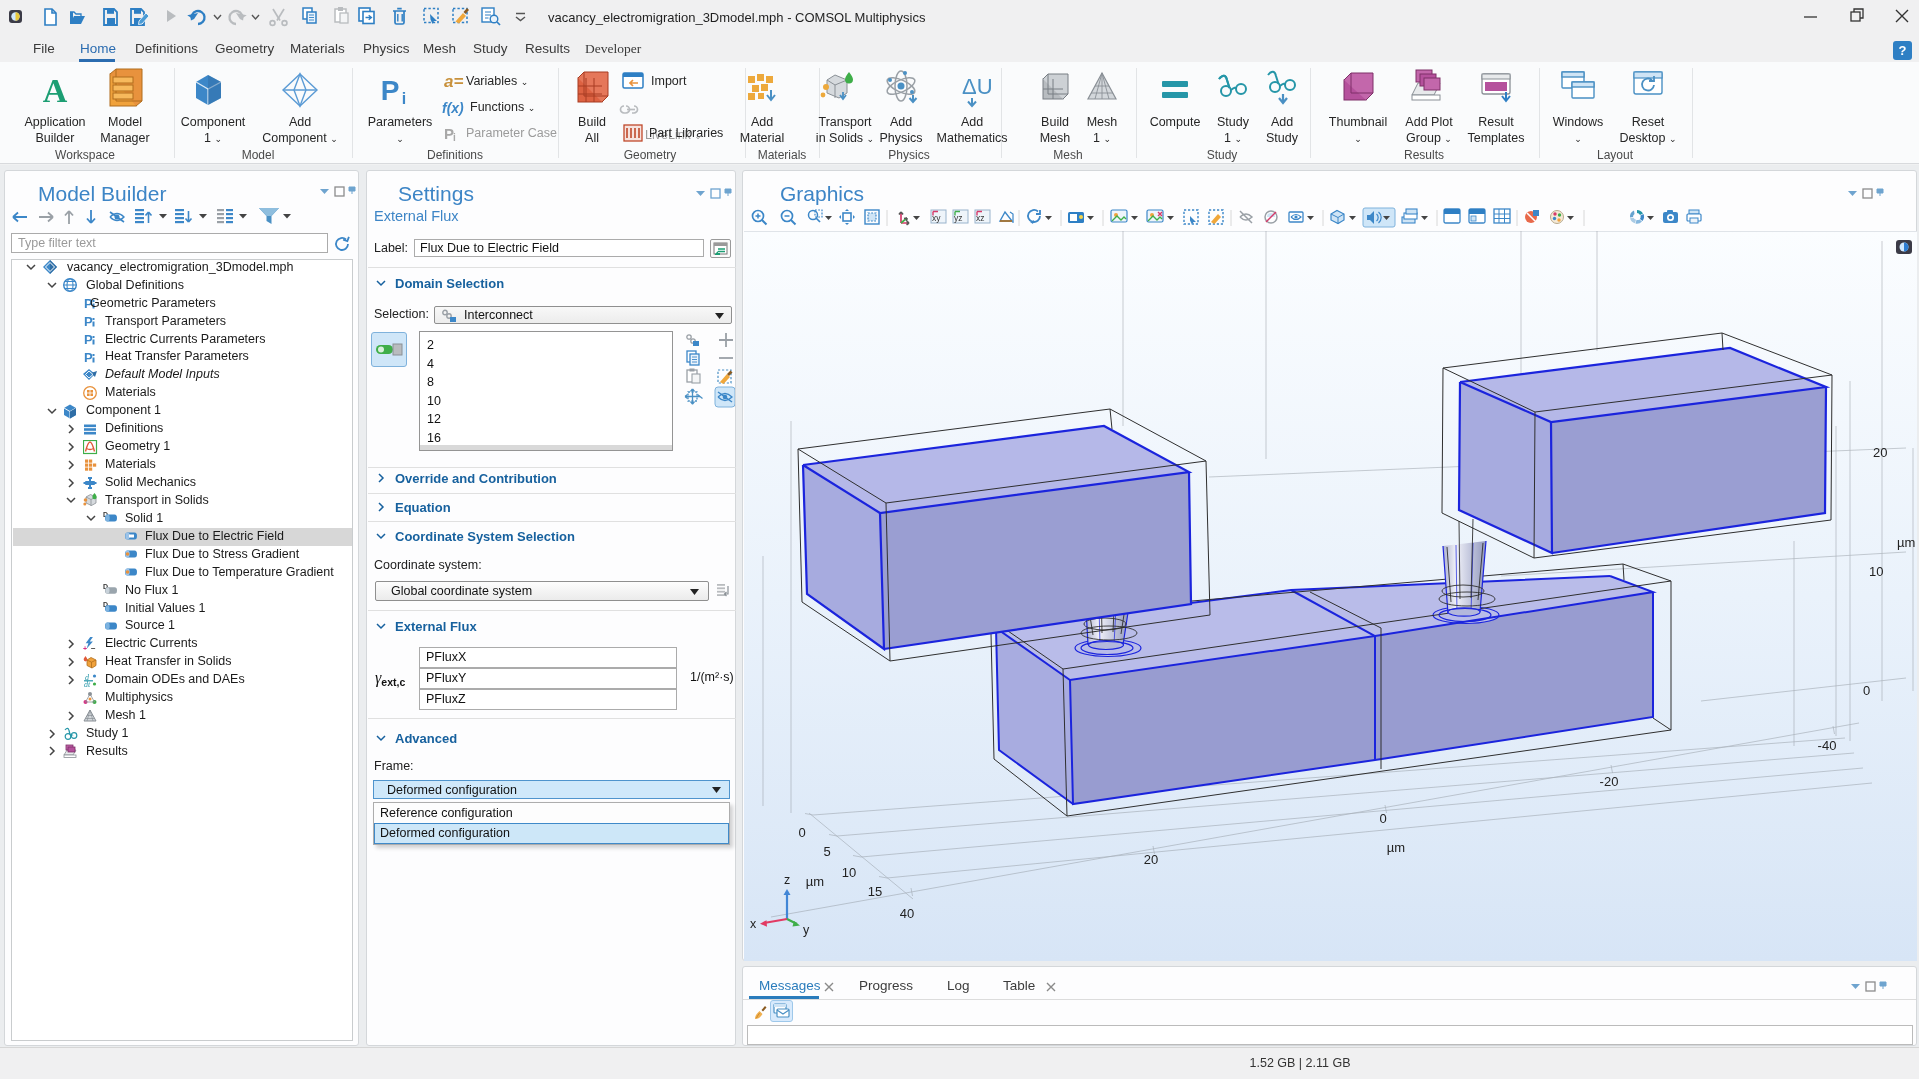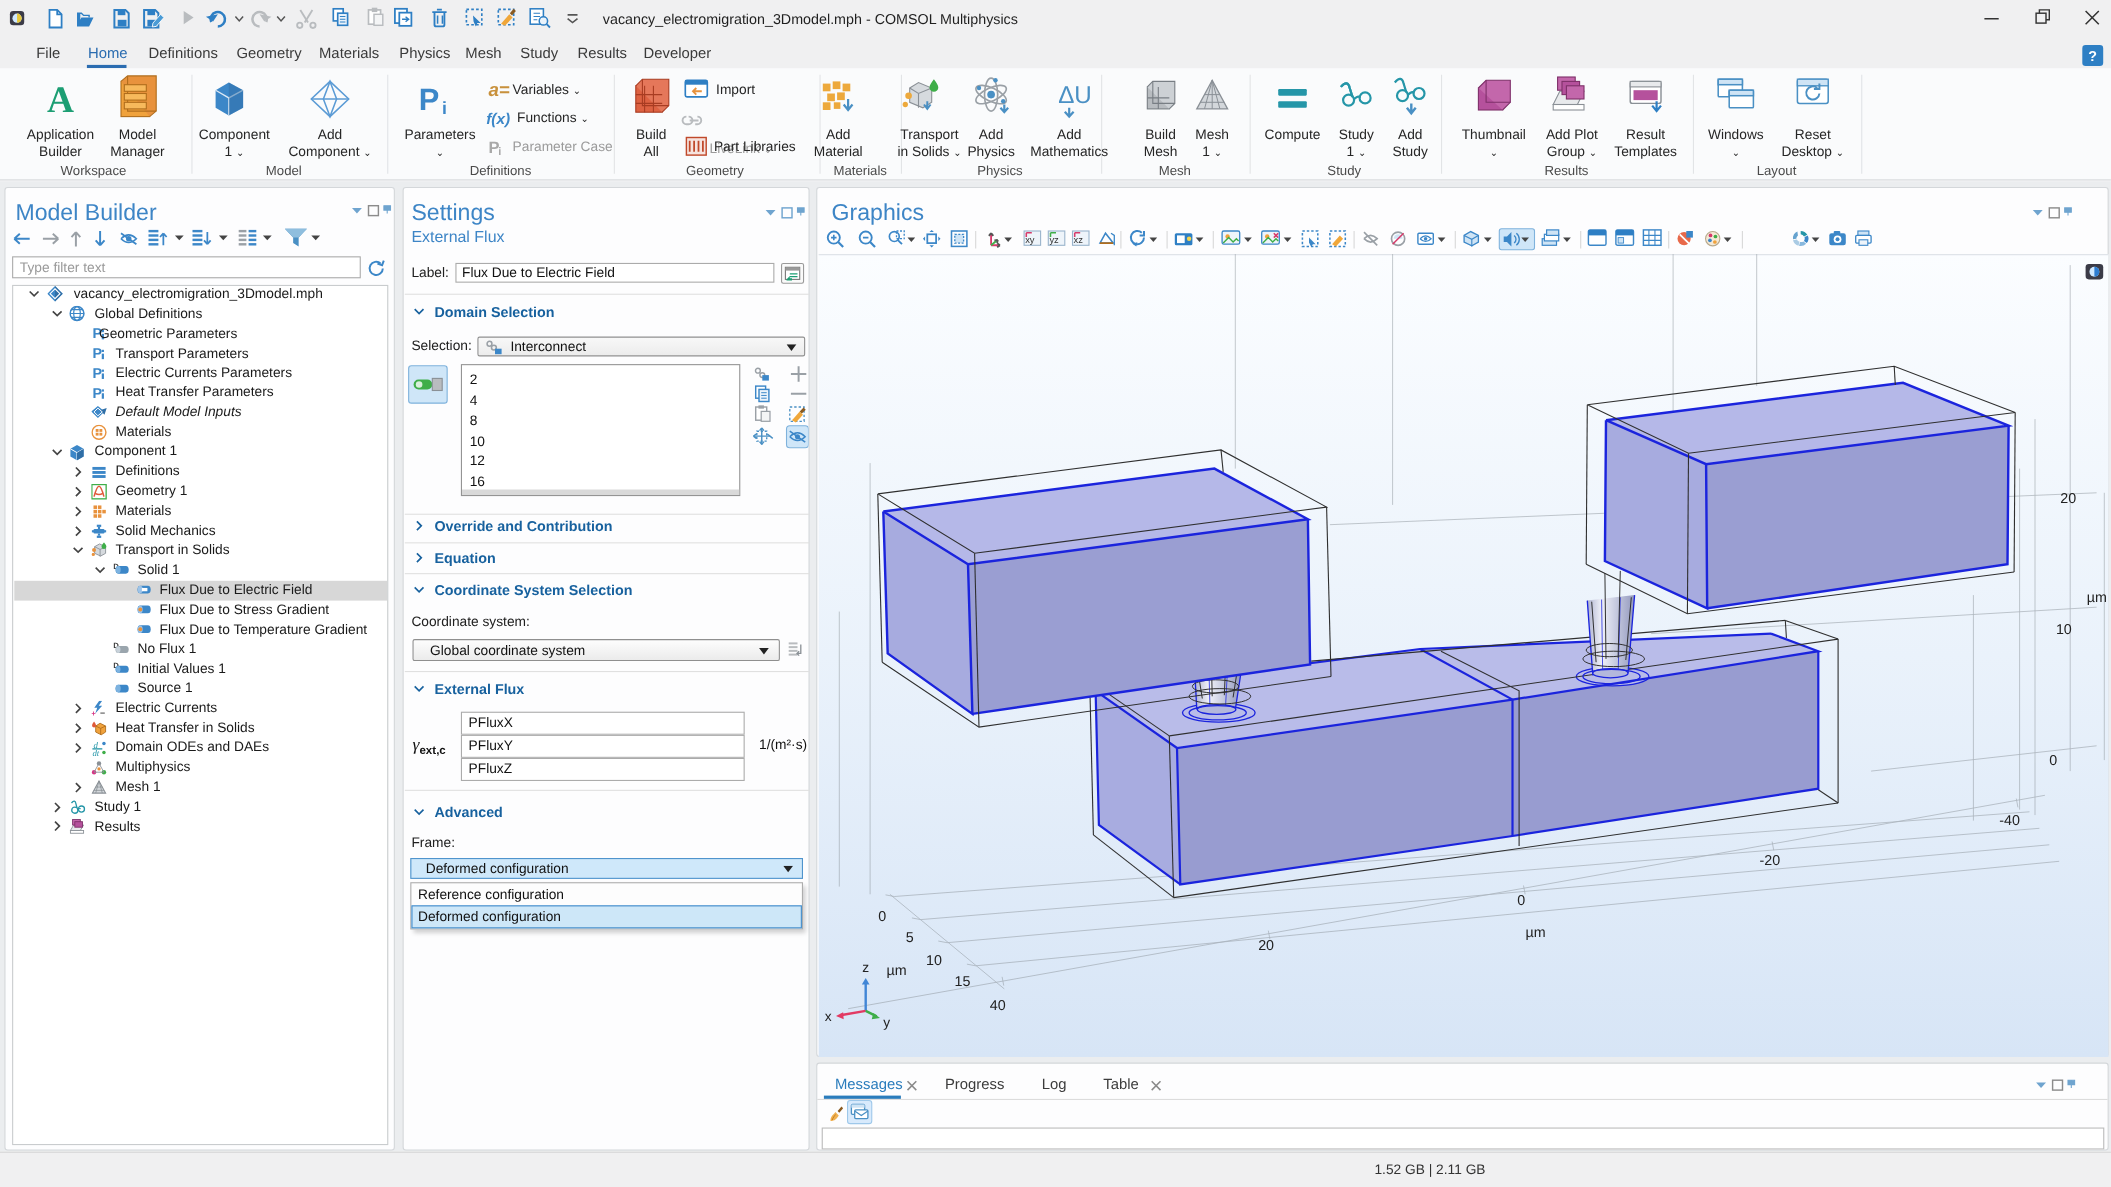--- a/index.html
+++ b/index.html
@@ -7,21 +7,21 @@
 #titlebar { position:absolute; left:0; top:0; width:1919px; height:34px; background:#f0f0f1; }
 #menubar { position:absolute; left:0; top:34px; width:1919px; height:28px; background:#f0f0f1; }
 .menuitem { position:absolute; top:7px; font-size:13.5px; color:#3a3a3a; }
 #ribbon { position:absolute; left:0; top:62px; width:1919px; height:102px; background:#fafbfc; border-bottom:1px solid #d8dadd; }
 .rlabel { position:absolute; top:86px; font-size:12px; color:#4a4a4a; width:140px; text-align:center; }
 .rbtn { position:absolute; font-size:12.5px; color:#262626; text-align:center; line-height:15.5px; }
 .rsmall { position:absolute; font-size:12.5px; color:#262626; white-space:nowrap; }
 .gray { color:#9b9b9b; }
 #mainbg { position:absolute; left:0; top:165px; width:1919px; height:882px; background:#ebedef; }
 .panel { position:absolute; background:#fdfdfe; border:1px solid #d4d7da; border-radius:3px; }
-.ptitle { font-size:21px; color:#3d85c6; }
+.ptitle { font-size:21px; color:#3d85c6;margin-left:24px; }
 #statusbar { position:absolute; left:0; top:1047px; width:1919px; height:32px; background:#f0f0f1; border-top:1px solid #d6d6d6; }
 .treerow { position:absolute; height:18px; font-size:12.5px; color:#1a1a1a; white-space:nowrap; }
 .sechead { position:absolute; font-size:13px; font-weight:bold; color:#17619e; }
 .seclabel { position:absolute; font-size:12.5px; color:#202020; }
 .field { position:absolute; background:#fff; border:1px solid #ababab; font-size:12.5px; color:#111; }
 .sep { position:absolute; height:1px; background:#e0e0e0; }
 svg { display:block; }
 </style>
 </head>
 <body>
@@ -88,21 +88,21 @@
 <div class="menuitem" style="left:33px;">File</div>
 <div class="menuitem" style="left:80px; color:#2b6cb0;">Home</div>
 <div style="position:absolute; left:79px; top:25px; width:36px; height:3px; background:#2b6cb0;"></div>
 <div class="menuitem" style="left:135px;">Definitions</div>
 <div class="menuitem" style="left:215px;">Geometry</div>
 <div class="menuitem" style="left:290px;">Materials</div>
 <div class="menuitem" style="left:363px;">Physics</div>
 <div class="menuitem" style="left:423px;">Mesh</div>
 <div class="menuitem" style="left:473px;">Study</div>
 <div class="menuitem" style="left:525px;">Results</div>
-<div class="menuitem" style="left:585px;">Developer</div>
+<div class="menuitem" style="left:585px;font-family:Liberation Serif, serif;">Developer</div>
 <div style="position:absolute; left:1893px; top:7px; width:19px; height:19px; background:#2e7fc4; border-radius:3px; color:#fff; font-size:13px; font-weight:bold; text-align:center; line-height:19px;">?</div>
 </div>
 <div id="ribbon">
 <svg width="1919" height="101">
 
  <text x="55" y="40" font-size="34" font-weight="bold" fill="#1c9e73" text-anchor="middle" font-family="Liberation Serif">A</text>
 
  <g>
         <rect x="110" y="12" width="26" height="32" fill="#f0a23c" stroke="#b06d1c" stroke-width="1"></rect>
         <path d="M110 12 l6 -5 h26 v32 l-6 5" fill="#e8923d" stroke="#b06d1c" stroke-width="1"></path>

